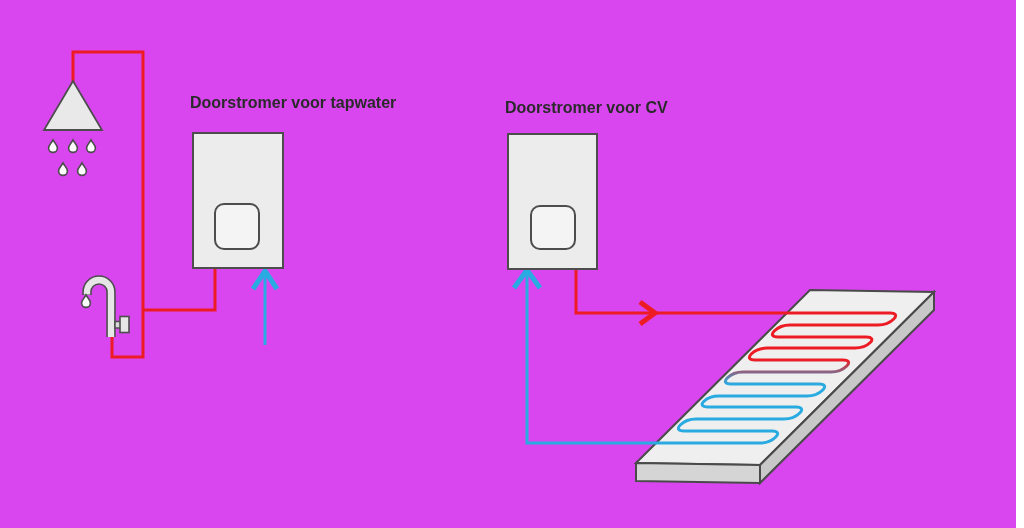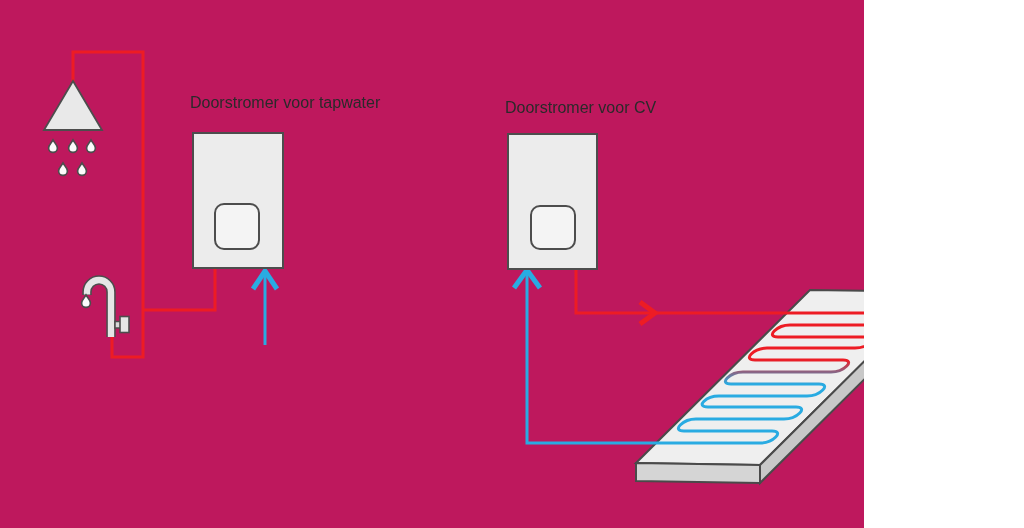--- a/index.html
+++ b/index.html
@@ -1,17 +1,17 @@
 <!DOCTYPE html>
 <html><head>
 <meta charset="utf-8">
 <style>
   html,body{margin:0;padding:0;background:#ffffff;}
-  .stage{position:relative;width:864px;height:528px;background:#be185d;overflow:hidden;
-         font-family:"Liberation Sans",sans-serif;}
+  .stage{position:relative;width:1016px;height:528px;background:#d946ef;overflow:hidden;
+         font-family:"Liberation Sans",sans-serif;font-weight:bold;}
   svg{display:block;}
   text.label{font-family:"Liberation Sans",sans-serif;font-size:16px;fill:#2a2a2a;}
   .metal-fill{fill:#e9e9e9;stroke:#4d4d4d;stroke-width:1.8;}
   .drop{fill:#fcfcfc;stroke:#4d4d4d;stroke-width:1.6;}
 </style>
 </head>
 <body>
 
 <div class="stage">
 <svg width="1024" height="528" viewBox="0 0 1024 528">

